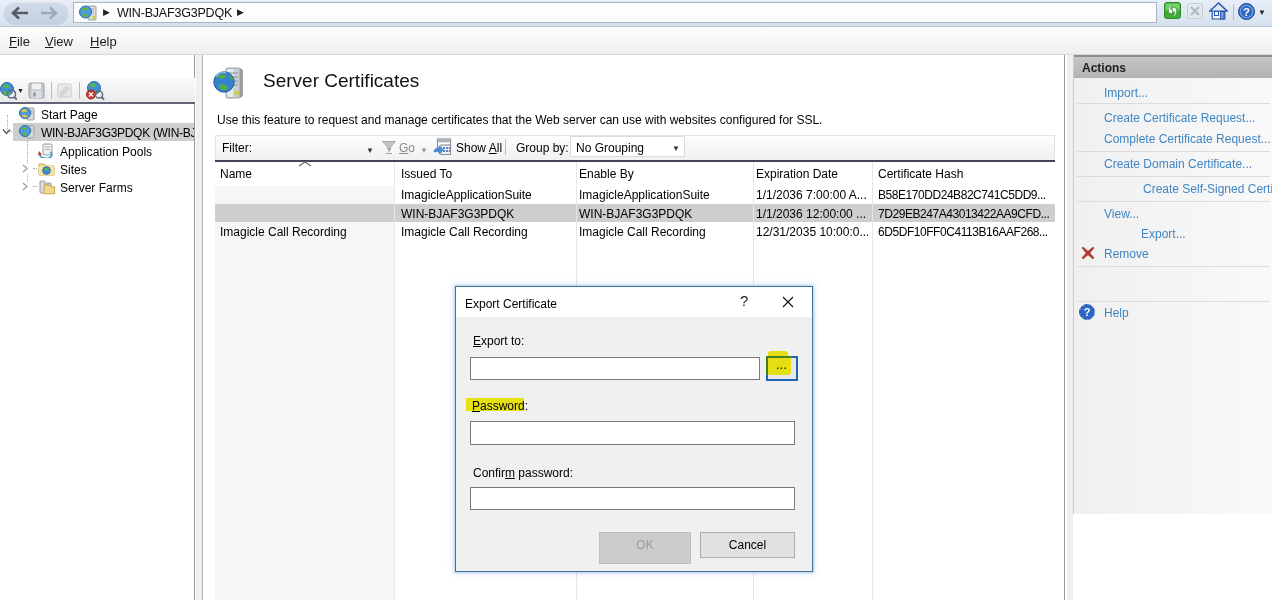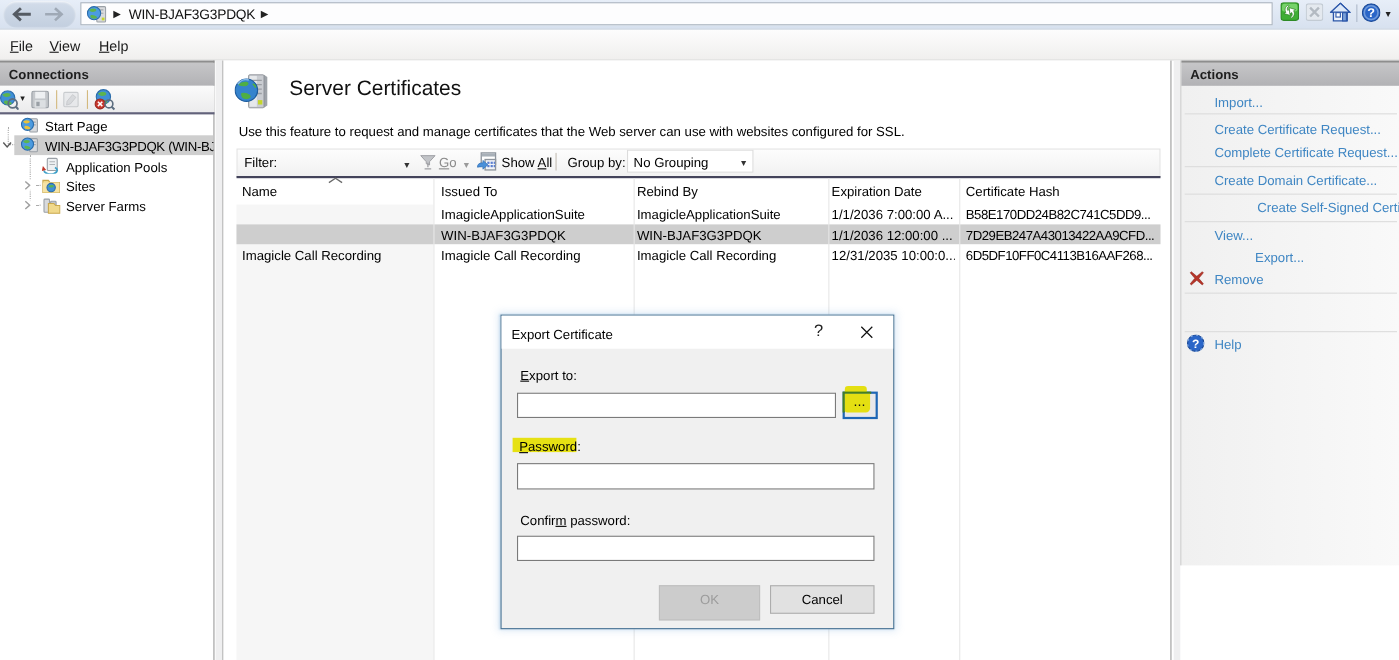--- a/index.html
+++ b/index.html
@@ -97,21 +97,20 @@
 
 <div class="abs" id="menubar"></div>
 <div class="abs menuitem" style="left:9px;"><span class="u">F</span>ile</div>
 <div class="abs menuitem" style="left:45px;"><span class="u">V</span>iew</div>
 <div class="abs menuitem" style="left:90px;"><span class="u">H</span>elp</div>
 
 <div class="abs" style="left:196px;top:55px;width:6px;height:545px;background:#efeff0;"></div>
 <div class="abs" style="left:1067px;top:55px;width:6px;height:545px;background:#efeff0;"></div>
 
 <div class="abs" id="leftpanel">
-  <div class="abs panelhead" id="lefthead">Connections</div>
   <div class="abs" id="lefttools">
     <svg class="abs" style="left:0px;top:4px;" width="17" height="18" viewBox="0 0 17 18">
       <circle cx="7" cy="7" r="6.5" fill="#3f8fd6" stroke="#2a6cab"></circle>
       <path d="M2 4 q4 -2.5 7 -0.8 q1.5 1 0 2.3 q-3.5 1.5 -5.5 0 z" fill="#5cb44f"></path>
       <path d="M4 9.5 q4 -0.5 6.5 1.8 q0.8 1.5 -1.5 2 q-4 0.5 -5.5 -1.8 z" fill="#5cb44f"></path>
       <circle cx="11.5" cy="12" r="4" fill="none" stroke="#5d6e80" stroke-width="1.6"></circle>
       <line x1="14.3" y1="15" x2="17" y2="17.6" stroke="#5d6e80" stroke-width="2"></line>
     </svg>
     <div class="abs" style="left:17px;top:9px;font-size:7px;color:#222;">▼</div>
     <svg class="abs" style="left:28px;top:4px;" width="17" height="17" viewBox="0 0 17 17">
@@ -261,21 +260,21 @@
 <div class="colline" style="left:394px;top:162px;height:438px;"></div>
 <div class="colline" style="left:576px;top:162px;height:438px;"></div>
 <div class="colline" style="left:753px;top:162px;height:438px;"></div>
 <div class="colline" style="left:872px;top:162px;height:438px;"></div>
 
 <svg class="abs" style="left:298px;top:161px;" width="14" height="6" viewBox="0 0 14 6">
     <path d="M1 5 L7 1 L13 5" fill="none" stroke="#6a6a6a" stroke-width="1.2"></path>
   </svg>
 <div class="cell" style="left:220px;top:167px;width:170px;">Name</div>
 <div class="cell" style="left:401px;top:167px;width:170px;">Issued To</div>
-<div class="cell" style="left:579px;top:167px;width:170px;">Rebind By</div>
+<div class="cell" style="left:579px;top:167px;width:170px;">Enable By</div>
 <div class="cell" style="left:756px;top:167px;width:112px;">Expiration Date</div>
 <div class="cell" style="left:878px;top:167px;width:172px;">Certificate Hash</div>
 
 <div class="cell" style="left:401px;top:188px;width:170px;">ImagicleApplicationSuite</div>
 <div class="cell" style="left:579px;top:188px;width:170px;">ImagicleApplicationSuite</div>
 <div class="cell" style="left:756px;top:188px;width:112px;">1/1/2036 7:00:00 A...</div>
 <div class="cell" style="left:878px;top:188px;width:178px;letter-spacing:-0.45px;">B58E170DD24B82C741C5DD9...</div>
 
 <div class="cell" style="left:401px;top:207px;width:170px;">WIN-BJAF3G3PDQK</div>
 <div class="cell" style="left:579px;top:207px;width:170px;">WIN-BJAF3G3PDQK</div>

